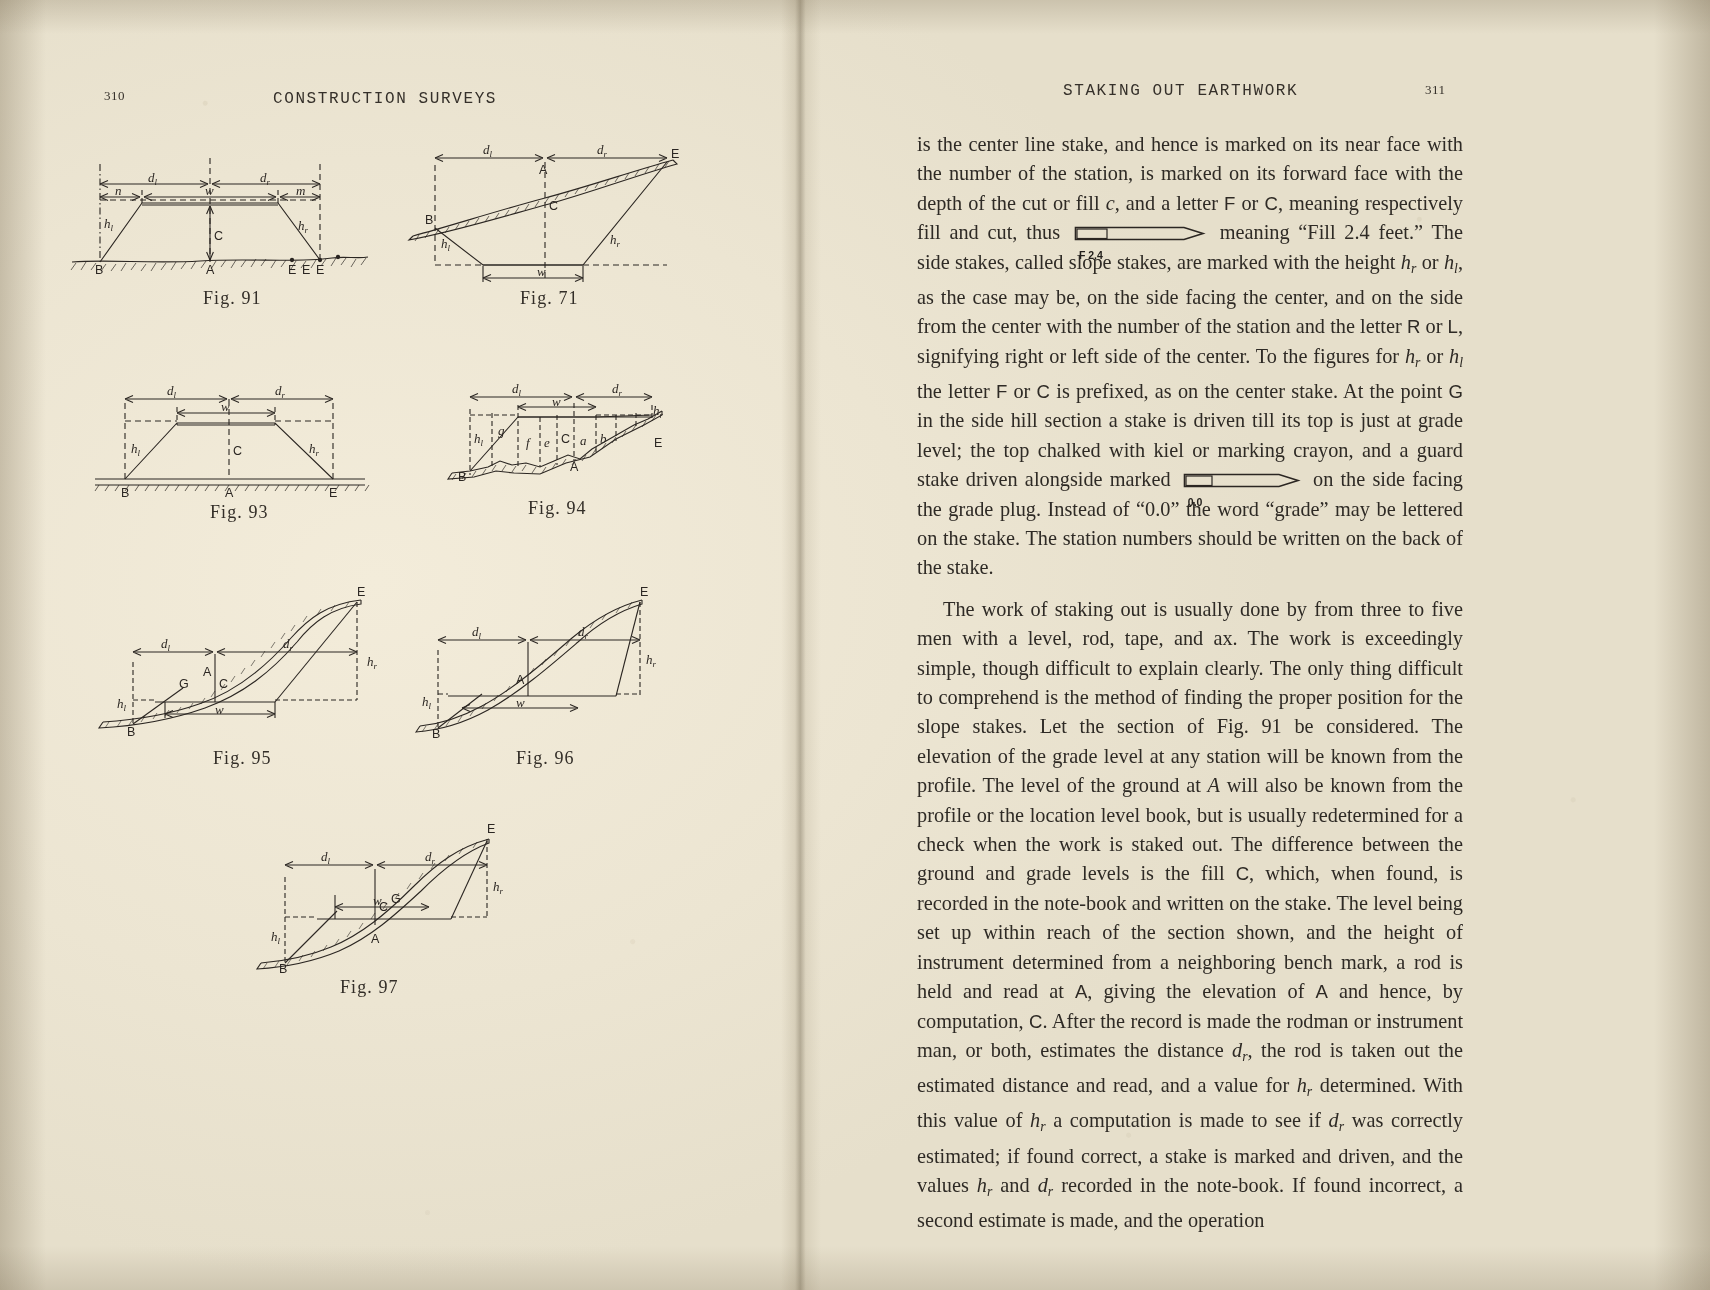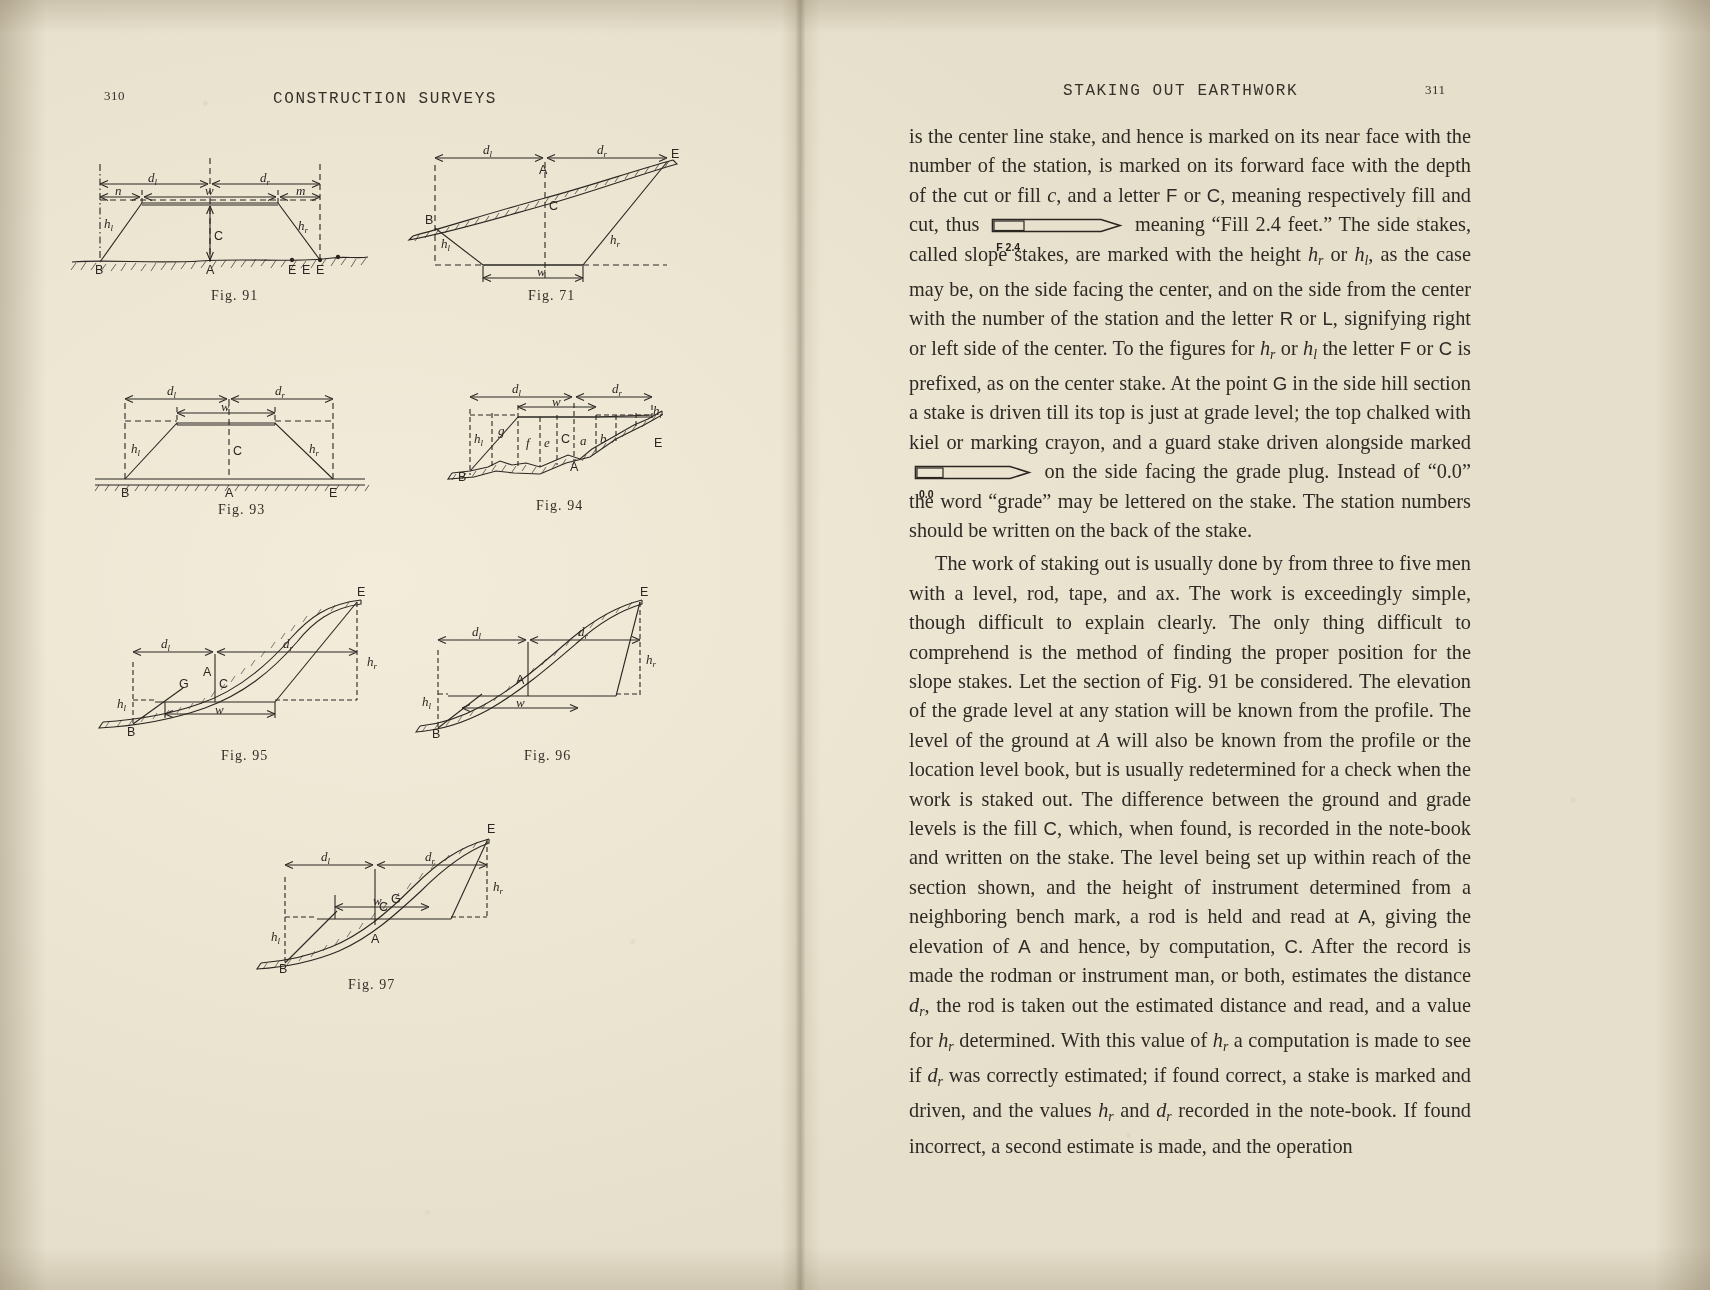--- a/index.html
+++ b/index.html
@@ -39,37 +39,37 @@
 
   
   .run-head{position:absolute;font-variant:normal;letter-spacing:1.6px;
     font-size:16px;color:#35302a;white-space:nowrap;font-family:Liberation Mono, monospace;}
   .folio{position:absolute;font-size:13px;color:#35302a;letter-spacing:.5px;}
 
   
   .col-r{position:absolute;left:905px;top:118px;width:570px;
     font-size:20.3px;line-height:29.4px;text-align:justify;
     color:#2e2a25;}
-  .col-r p{margin:4px;}
+  .col-r p{margin:12px;}
   .col-r p.ind{text-indent:26px;}
   .sc{font-family:"Liberation Sans", sans-serif;font-size:18.6px;}
   .it{font-style:italic;}
   .sub{font-size:.68em;vertical-align:-.28em;font-style:italic;}
 
   
   .stake{display:inline-block;vertical-align:-3px;position:relative;
     height:17px;margin:0 5px;}
   .stake svg{display:block;}
   .stake .val{position:absolute;left:5px;top:16px;font-family:"Liberation Sans",sans-serif;
     font-size:10.5px;font-weight:bold;letter-spacing:0px;color:#23201c;}
 
   
   .fig{position:absolute;}
   .fig svg{display:block;overflow:visible;}
-  .cap{position:absolute;font-size:14px;letter-spacing:1.1px;color:#332e28;white-space:nowrap;margin-left:8px;}
+  .cap{position:absolute;font-size:18px;letter-spacing:1.1px;color:#332e28;white-space:nowrap;}
   text{font-family:"Liberation Serif",serif;fill:#2b2622;}
   .lbl{font-size:13px;font-style:italic;}
   .pt{font-family:"Liberation Sans",sans-serif;font-size:12.5px;fill:#2b2622;}
   .subi{font-size:9px;font-style:italic;}
 </style>
 </head>
 <body>
 
 <div class="spread">
 

